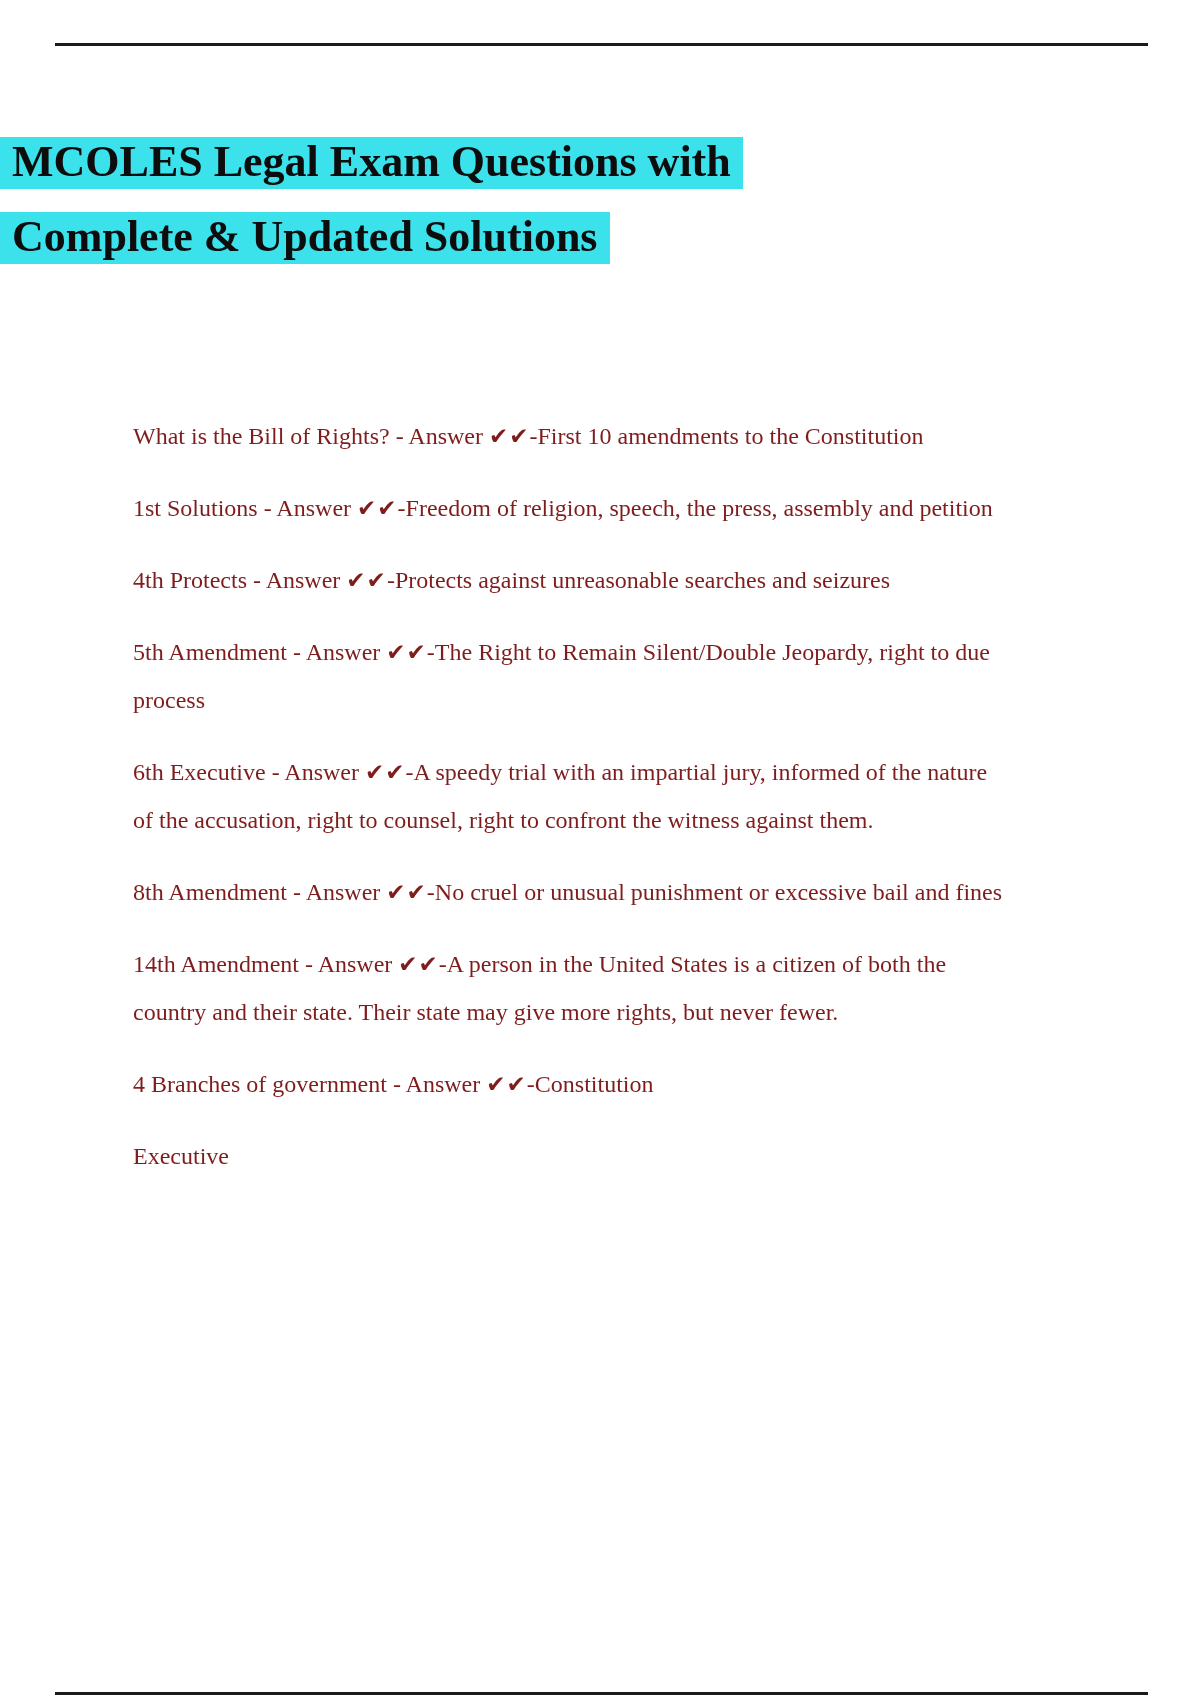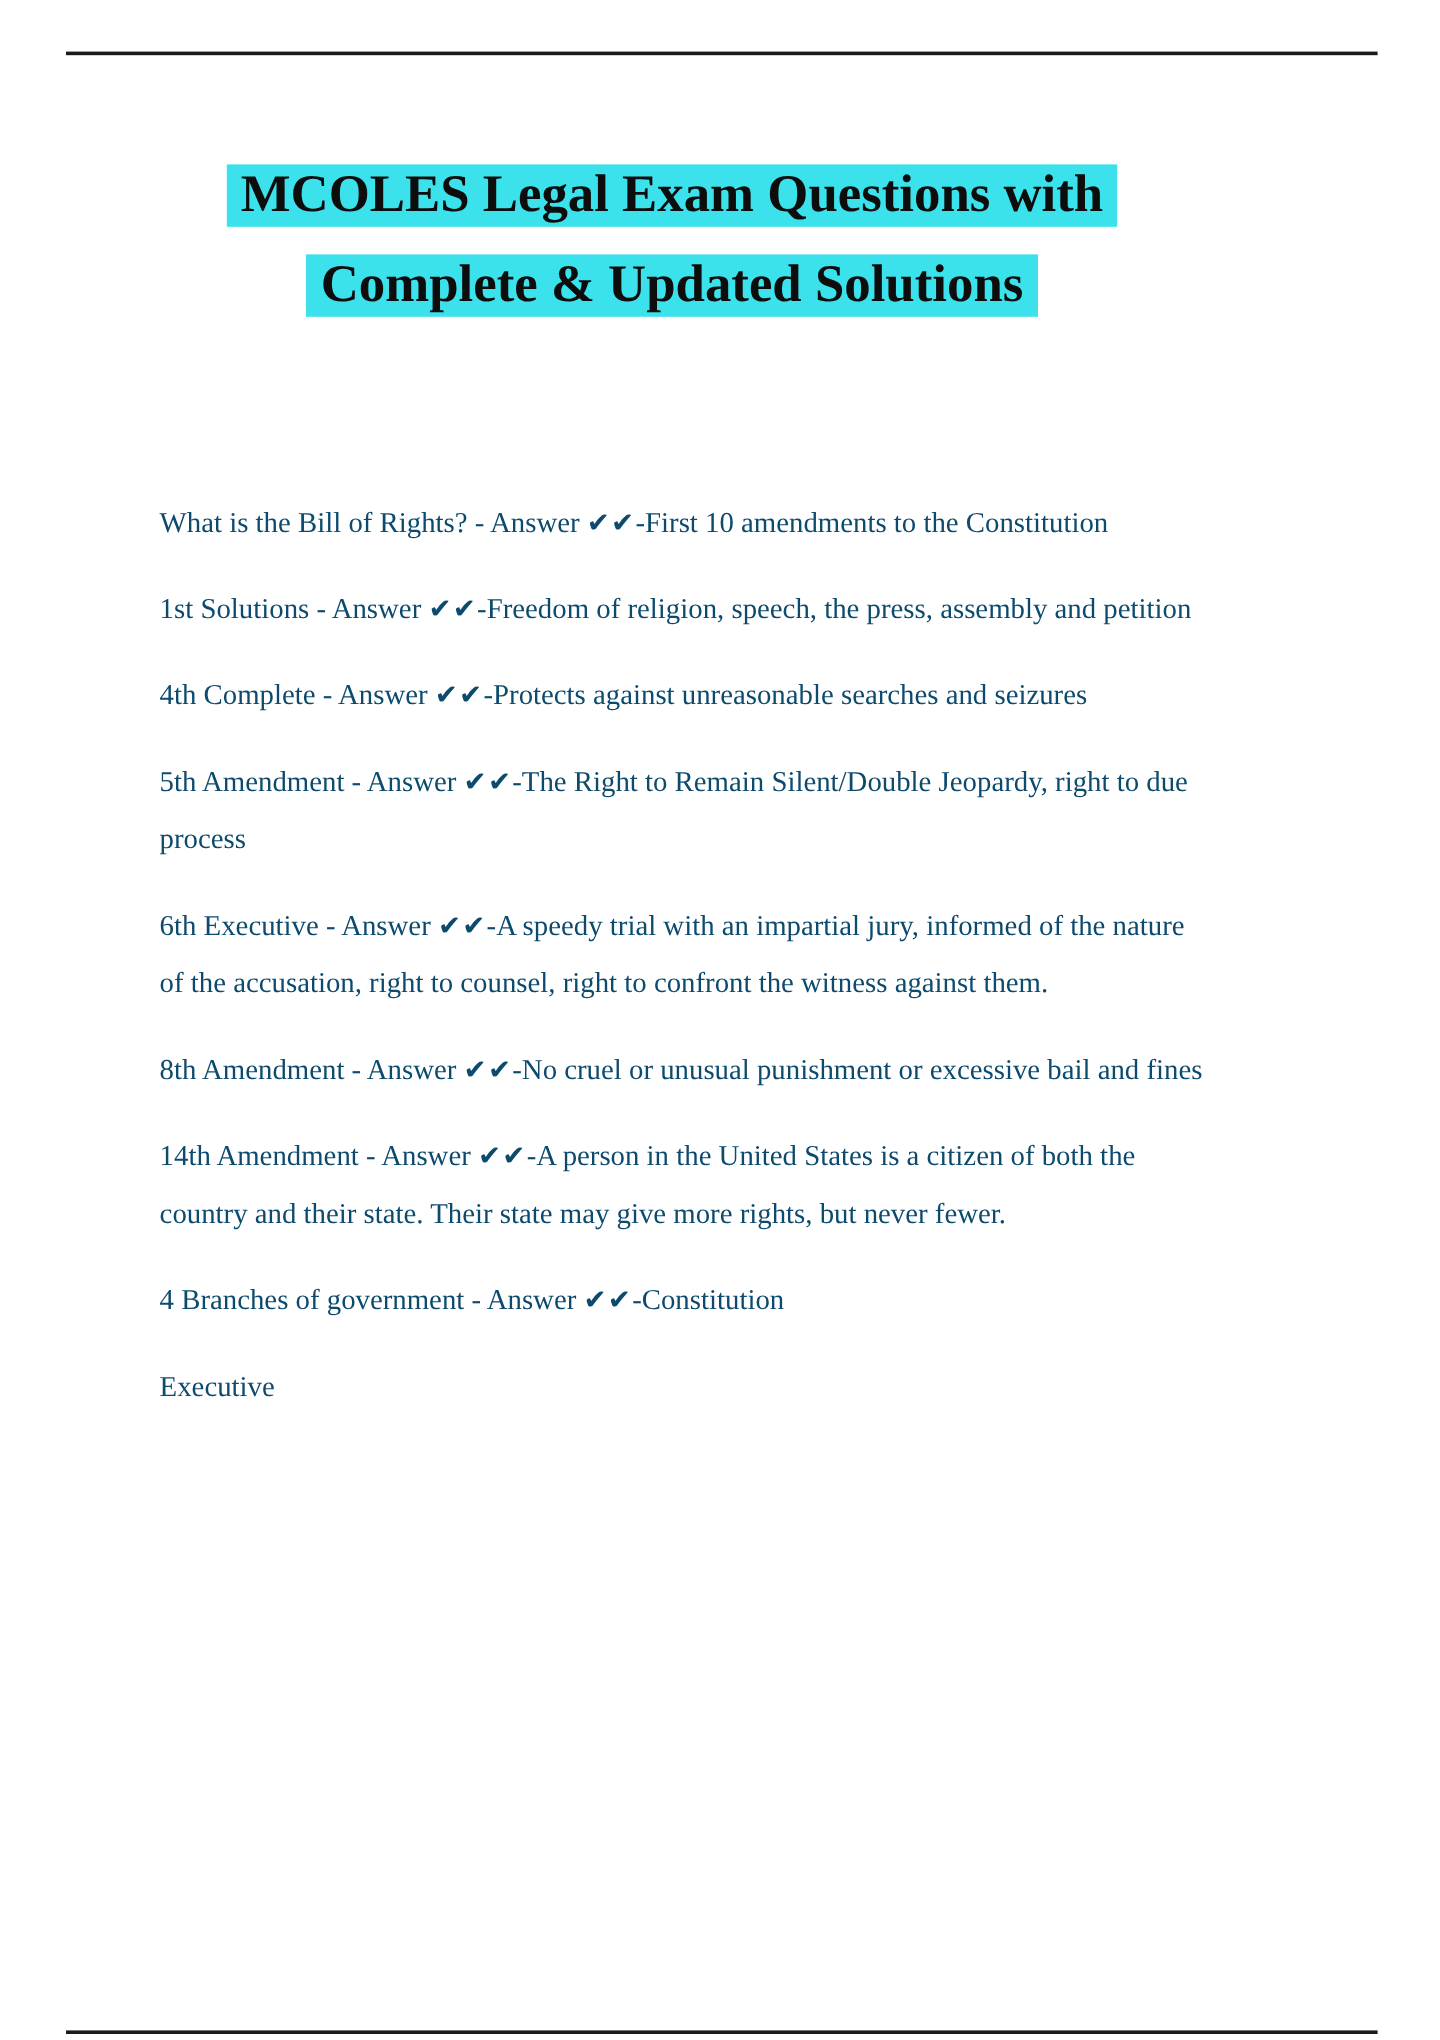--- a/index.html
+++ b/index.html
@@ -23,42 +23,41 @@
     width: 1093px;
     height: 3px;
     background: #1b1b1b;
   }
   .rule-top { top: 43px; }
   .rule-bottom { top: 1692px; }
 
   .title-block {
     padding-top: 137px;
     padding-right: 80px;
-    text-align: center;
   }
   .title-line {
     margin: 0 0 23px 0;
   }
   .hl {
     display: inline-block;
     background: #3BE2EB;
     font-size: 44px;
     font-weight: bold;
     line-height: 44px;
     padding: 3px 12px 5px 12px;
     color: #0d0d0d;
     white-space: nowrap;
   }
 
   .body-text {
     margin: 148px 0 0 133px;
     width: 870px;
     font-size: 24px;
     line-height: 48px;
-    color: #0c4a6e;
+    color: #7f1d1d;
   }
   .body-text p {
     margin: 0 0 24px 0;
   }
   .checks {
     font-family: "DejaVu Sans", sans-serif;
     font-weight: bold;
     font-size: 23px;
     letter-spacing: 1px;
   }
@@ -84,21 +83,21 @@
     <p>
       <span>What is the Bill of Rights?</span><span> - Answer </span><span class="checks">✔✔</span><span>-</span><span>First 10 amendments to the Constitution</span>
     </p>
 
     <p>
       <span>1st Solutions</span><span> - Answer </span><span class="checks">✔✔</span><span>-</span><span>Freedom of religion, speech, the press, assembly and petition</span>
     </p>
 
 
     <p>
-      <span>4th Complete</span><span> - Answer </span><span class="checks">✔✔</span><span>-</span><span>Protects against unreasonable searches and seizures</span>
+      <span>4th Protects</span><span> - Answer </span><span class="checks">✔✔</span><span>-</span><span>Protects against unreasonable searches and seizures</span>
     </p>
 
     <p>
       <span>5th Amendment</span><span> - Answer </span><span class="checks">✔✔</span><span>-</span><span>The Right to Remain Silent/Double Jeopardy, right to due process</span>
     </p>
 
     <p>
       <span>6th Executive</span><span> - Answer </span><span class="checks">✔✔</span><span>-</span><span>A speedy trial with an impartial jury, informed of the nature of the accusation, right to counsel, right to confront the witness against them.</span>
     </p>
 

